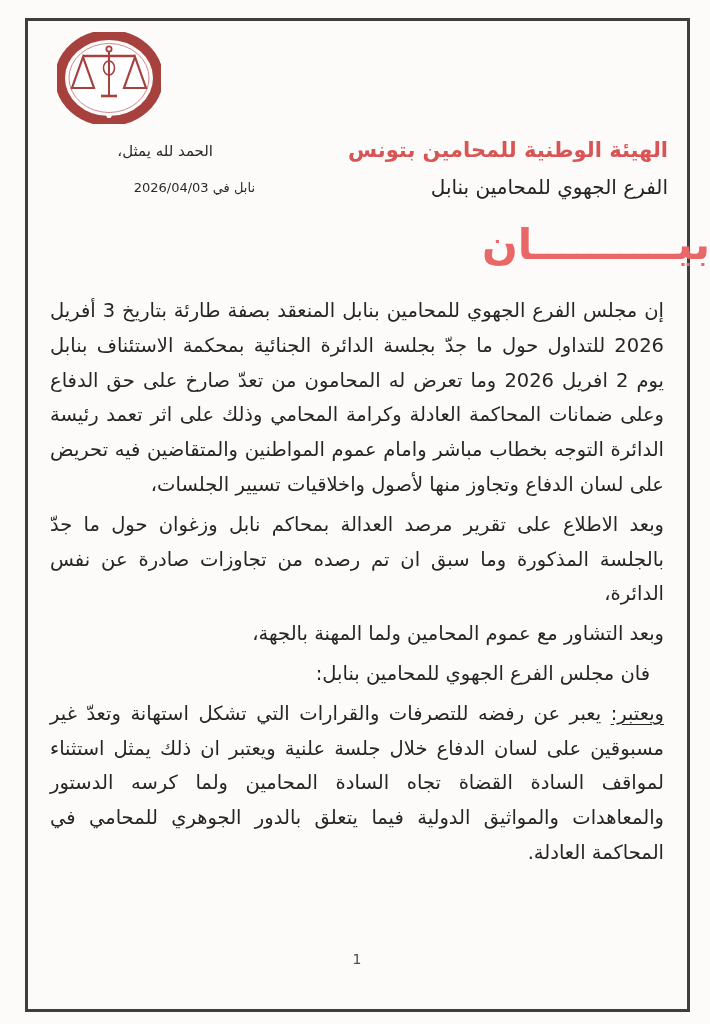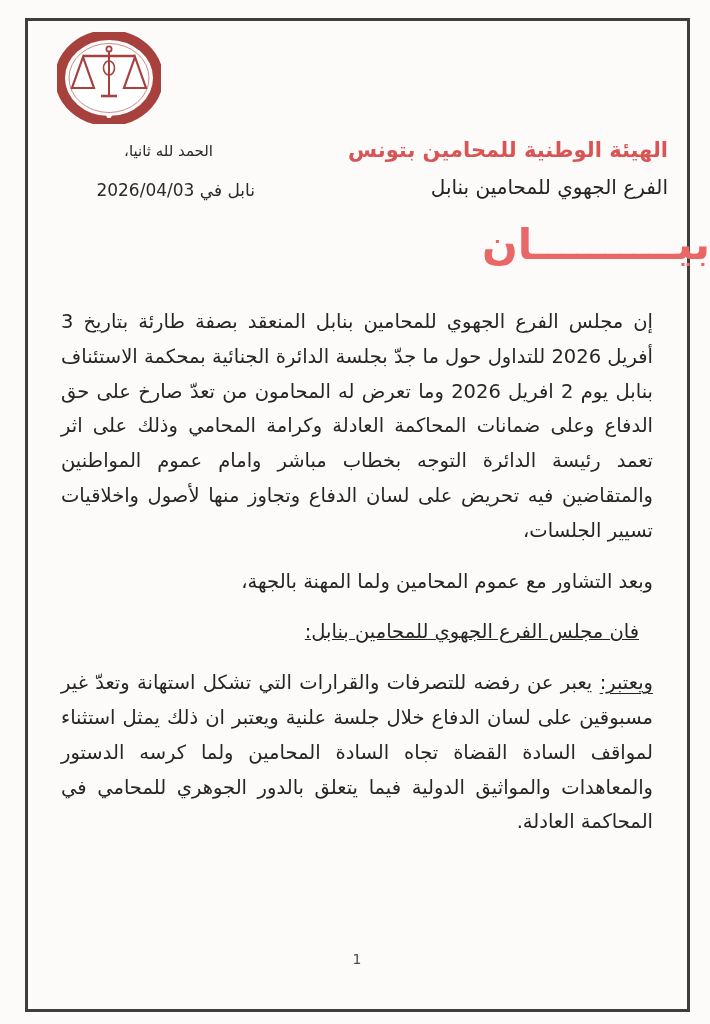--- a/index.html
+++ b/index.html
@@ -64,21 +64,21 @@
     color: #2a2a2a;
     white-space: nowrap;
   }
   .date-line2 {
     position: absolute;
     top: 180px;
     left: 90px;
     width: 165px;
     text-align: right;
     direction: rtl;
-    font-size: 17px;
+    font-size: 13px;
     color: #2a2a2a;
     white-space: nowrap;
   }
   .doc-title {
     position: absolute;
     top: 220px;
     left: 0;
     width: 100%;
     text-align: right;
     direction: rtl;
@@ -91,22 +91,22 @@
     position: absolute;
     top: 289px;
     left: 45px;
     width: 624px;
     direction: rtl;
     text-align: justify;
     font-size: 19.5px;
     line-height: 34.8px;
     color: #262626;
   }
-  .body-text p { margin: 16px; }
-  .para-indent { padding-right: 14px; text-decoration: underline; }
+  .body-text p { margin: 5px; }
+  .para-indent { padding-right: 14px; }
   .para-label { text-decoration: underline; text-underline-offset: 4px; }
   .page-number {
     position: absolute;
     top: 951px;
     left: 45px;
     width: 624px;
     text-align: center;
     font-size: 14px;
     color: #4a4a4a;
   }
@@ -131,27 +131,28 @@
       <line x1="44" y1="64" x2="60" y2="64" stroke="#a6413d" stroke-width="2.6"></line>
       <circle cx="52" cy="83.5" r="2.6" fill="#ffffff"></circle>
     </svg>
   </div>
 
   <div class="header-org">
     <div class="org-line1">الهيئة الوطنية للمحامين بتونس</div>
     <div class="org-line2">الفرع الجهوي للمحامين بنابل</div>
   </div>
 
-  <div class="date-line1">الحمد لله ثانيا،</div>
+  <div class="date-line1">الحمد لله يمثل،</div>
   <div class="date-line2">نابل في 2026/04/03</div>
 
   <div class="doc-title">بيــــــــــان</div>
 
   <div class="body-text">
     <p><span>إن مجلس الفرع الجهوي للمحامين بنابل المنعقد بصفة طارئة بتاريخ 3 أفريل 2026 للتداول حول ما جدّ بجلسة الدائرة الجنائية بمحكمة الاستئناف بنابل يوم 2 افريل 2026 وما تعرض له المحامون من تعدّ صارخ على حق الدفاع وعلى ضمانات المحاكمة العادلة وكرامة المحامي وذلك على اثر تعمد رئيسة الدائرة التوجه بخطاب مباشر وامام عموم المواطنين والمتقاضين فيه تحريض على لسان الدفاع وتجاوز منها لأصول واخلاقيات تسيير الجلسات،</span></p>
+    <p><span>وبعد الاطلاع على تقرير مرصد العدالة بمحاكم نابل وزغوان حول ما جدّ بالجلسة المذكورة وما سبق ان تم رصده من تجاوزات صادرة عن نفس الدائرة،</span></p>
     <p><span>وبعد التشاور مع عموم المحامين ولما المهنة بالجهة،</span></p>
     <p class="para-indent"><span>فان مجلس الفرع الجهوي للمحامين بنابل:</span></p>
     <p><span class="para-label">ويعتبر:</span><span> يعبر عن رفضه للتصرفات والقرارات التي تشكل استهانة وتعدّ غير مسبوقين على لسان الدفاع خلال جلسة علنية ويعتبر ان ذلك يمثل استثناء لمواقف السادة القضاة تجاه السادة المحامين ولما كرسه الدستور والمعاهدات والمواثيق الدولية فيما يتعلق بالدور الجوهري للمحامي في المحاكمة العادلة.</span></p>
   </div>
 
   <div class="page-number">1</div>
 
 </div>
 
 </body></html>

